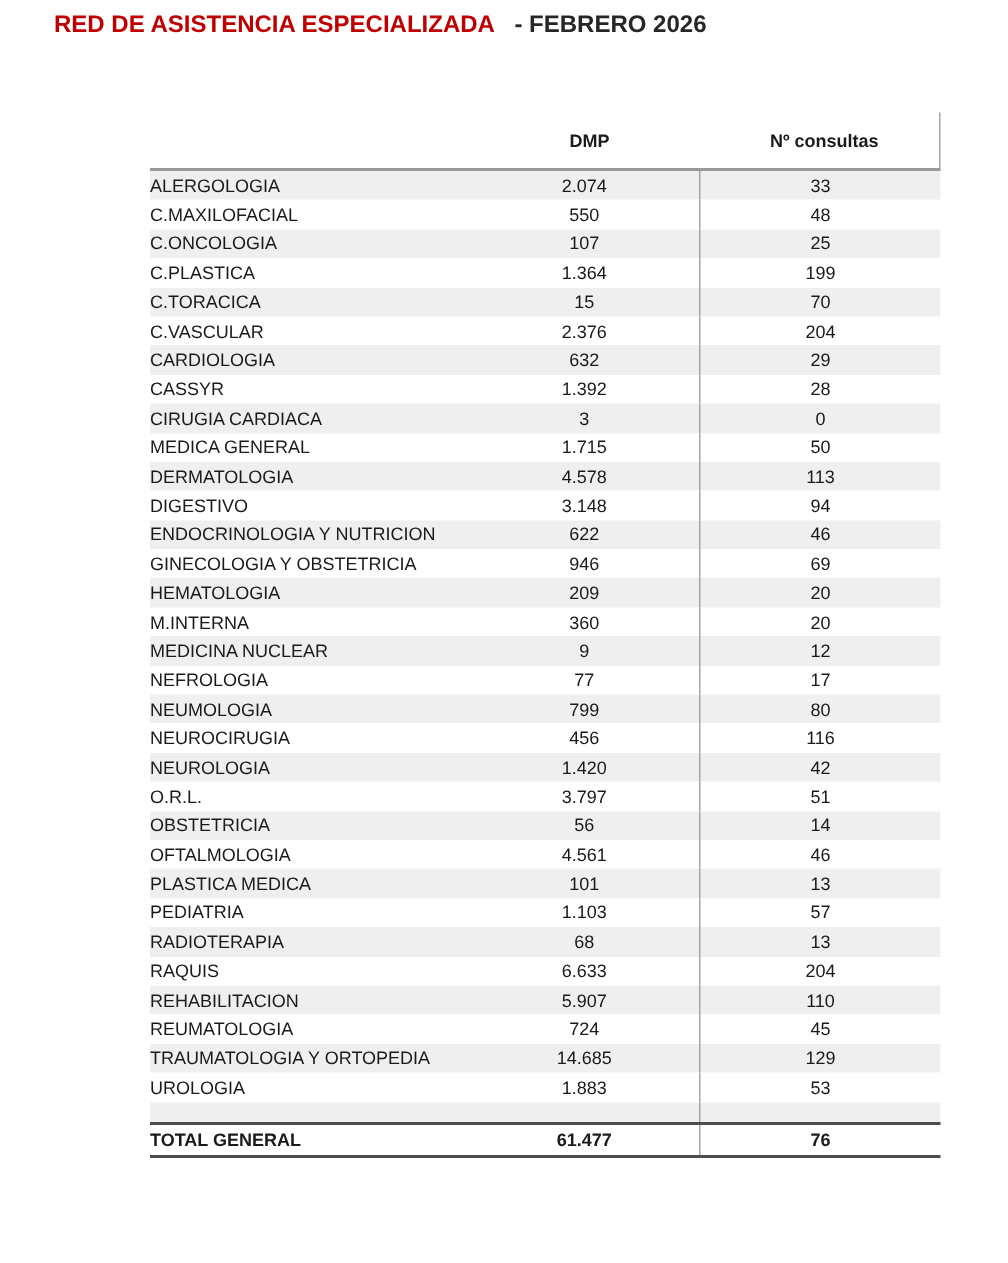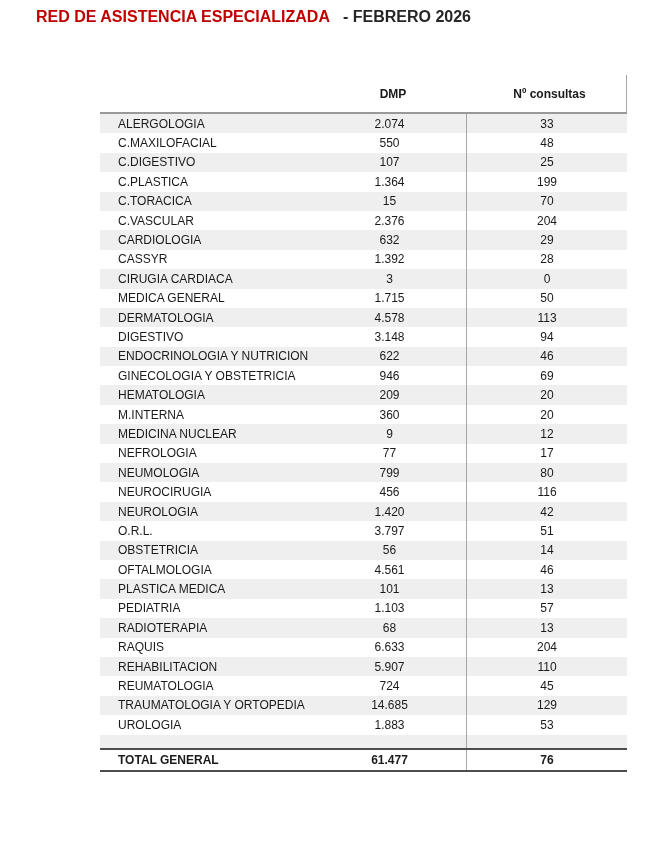--- a/index.html
+++ b/index.html
@@ -25,21 +25,21 @@
   .title-main{color:var(--title-red);}
   .title-suffix{color:var(--title-dark);margin-left:13px;}
   .table{
     position:absolute;left:100px;top:75px;width:527px;font-size:12px;
   }
   .row{display:flex;align-items:stretch;height:19.4px;}
   .cell{
     box-sizing:border-box;display:flex;align-items:center;
     white-space:nowrap;overflow:hidden;
   }
-  .c-label{width:213px;padding-left:18px;justify-content:flex-start;}
+  .c-label{width:213px;padding-left:0;justify-content:flex-start;}
   .c-num{width:154px;justify-content:center;border-right:1px solid var(--divider);}
   .c-dmp{width:160px;justify-content:center;}
   .header-row{height:37px;font-weight:bold;border-bottom:2px solid var(--header-border);}
   #rows .row:nth-child(odd){background:var(--row-shade);}
   .spacer-row{height:13px;background:var(--row-shade);}
   .total-row{
     height:20px;font-weight:bold;
     border-top:2px solid var(--total-border);
     border-bottom:2px solid var(--total-border);
   }
@@ -71,21 +71,21 @@
           <div class="cell c-label">ALERGOLOGIA</div>
           <div class="cell c-num">2.074</div>
           <div class="cell c-dmp">33</div>
         </div>
         <div class="row">
           <div class="cell c-label">C.MAXILOFACIAL</div>
           <div class="cell c-num">550</div>
           <div class="cell c-dmp">48</div>
         </div>
         <div class="row">
-          <div class="cell c-label">C.DIGESTIVO</div>
+          <div class="cell c-label">C.ONCOLOGIA</div>
           <div class="cell c-num">107</div>
           <div class="cell c-dmp">25</div>
         </div>
         <div class="row">
           <div class="cell c-label">C.PLASTICA</div>
           <div class="cell c-num">1.364</div>
           <div class="cell c-dmp">199</div>
         </div>
         <div class="row">
           <div class="cell c-label">C.TORACICA</div>

